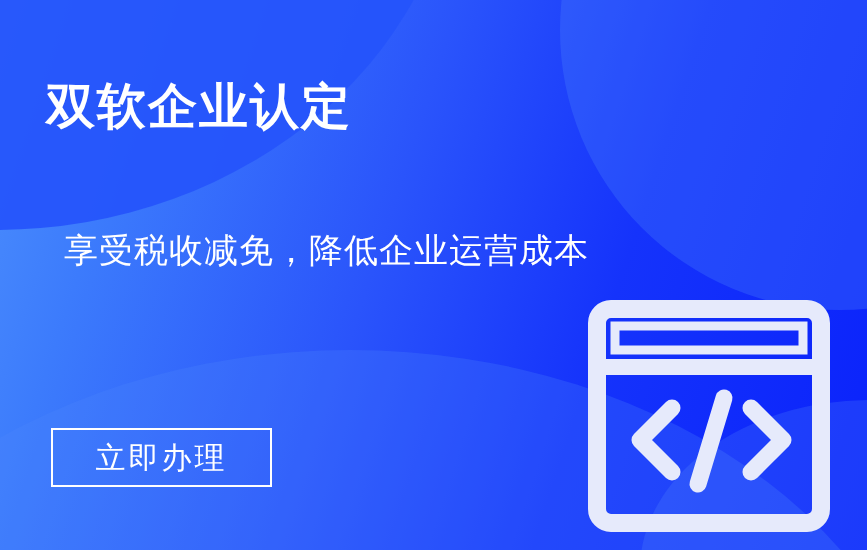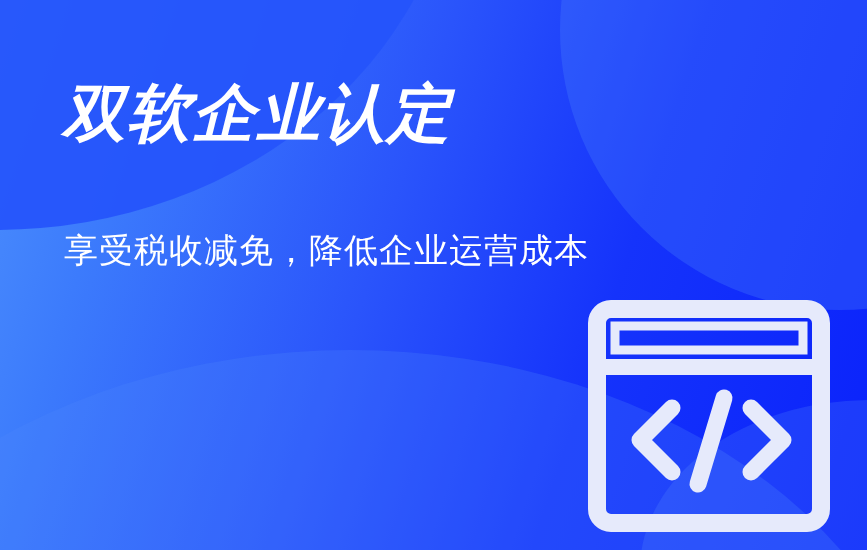--- a/index.html
+++ b/index.html
@@ -75,29 +75,28 @@
     left: 46px;
     top: 0;
     width: 560px;
     height: 100%;
     z-index: 5;
   }
 
   .headline {
     position: absolute;
     top: 82px;
-    left: 16px;
+    left: 0;
     margin: 0;
-    font-size: 63px;
+    font-size: 49px;
     font-weight: bold;
     color: #ffffff;
     letter-spacing: 2px;
     line-height: 1.0;
     white-space: nowrap;
-    font-style: italic;
   }
 
   .subhead {
     position: absolute;
     top: 214px;
     left: 2px;
     margin: 16px;
     font-size: 34px;
     font-weight: normal;
     color: #ffffff;
@@ -149,20 +148,21 @@
   <div class="blob blob-topleft"></div>
   <div class="blob blob-topright"></div>
   <div class="blob blob-bottomleft"></div>
   <div class="blob blob-bottomright"></div>
 
   <div class="content">
     <h1 class="headline">双软企业认定</h1>
 
     <p class="subhead">享受税收减免，降低企业运营成本</p>
 
+    <button class="cta-button">立即办理</button>
   </div>
 
   <div class="code-icon">
     <svg viewBox="0 0 242 232" xmlns="http://www.w3.org/2000/svg">
 
       <rect x="9" y="9" width="224" height="214" rx="14" ry="14" fill="none" stroke="#E6EAFB" stroke-width="18"></rect>
 
       <line x1="9" y1="67" x2="233" y2="67" stroke="#E6EAFB" stroke-width="16"></line>
 
       <rect x="27" y="26" width="188" height="24" fill="none" stroke="#E6EAFB" stroke-width="9"></rect>

